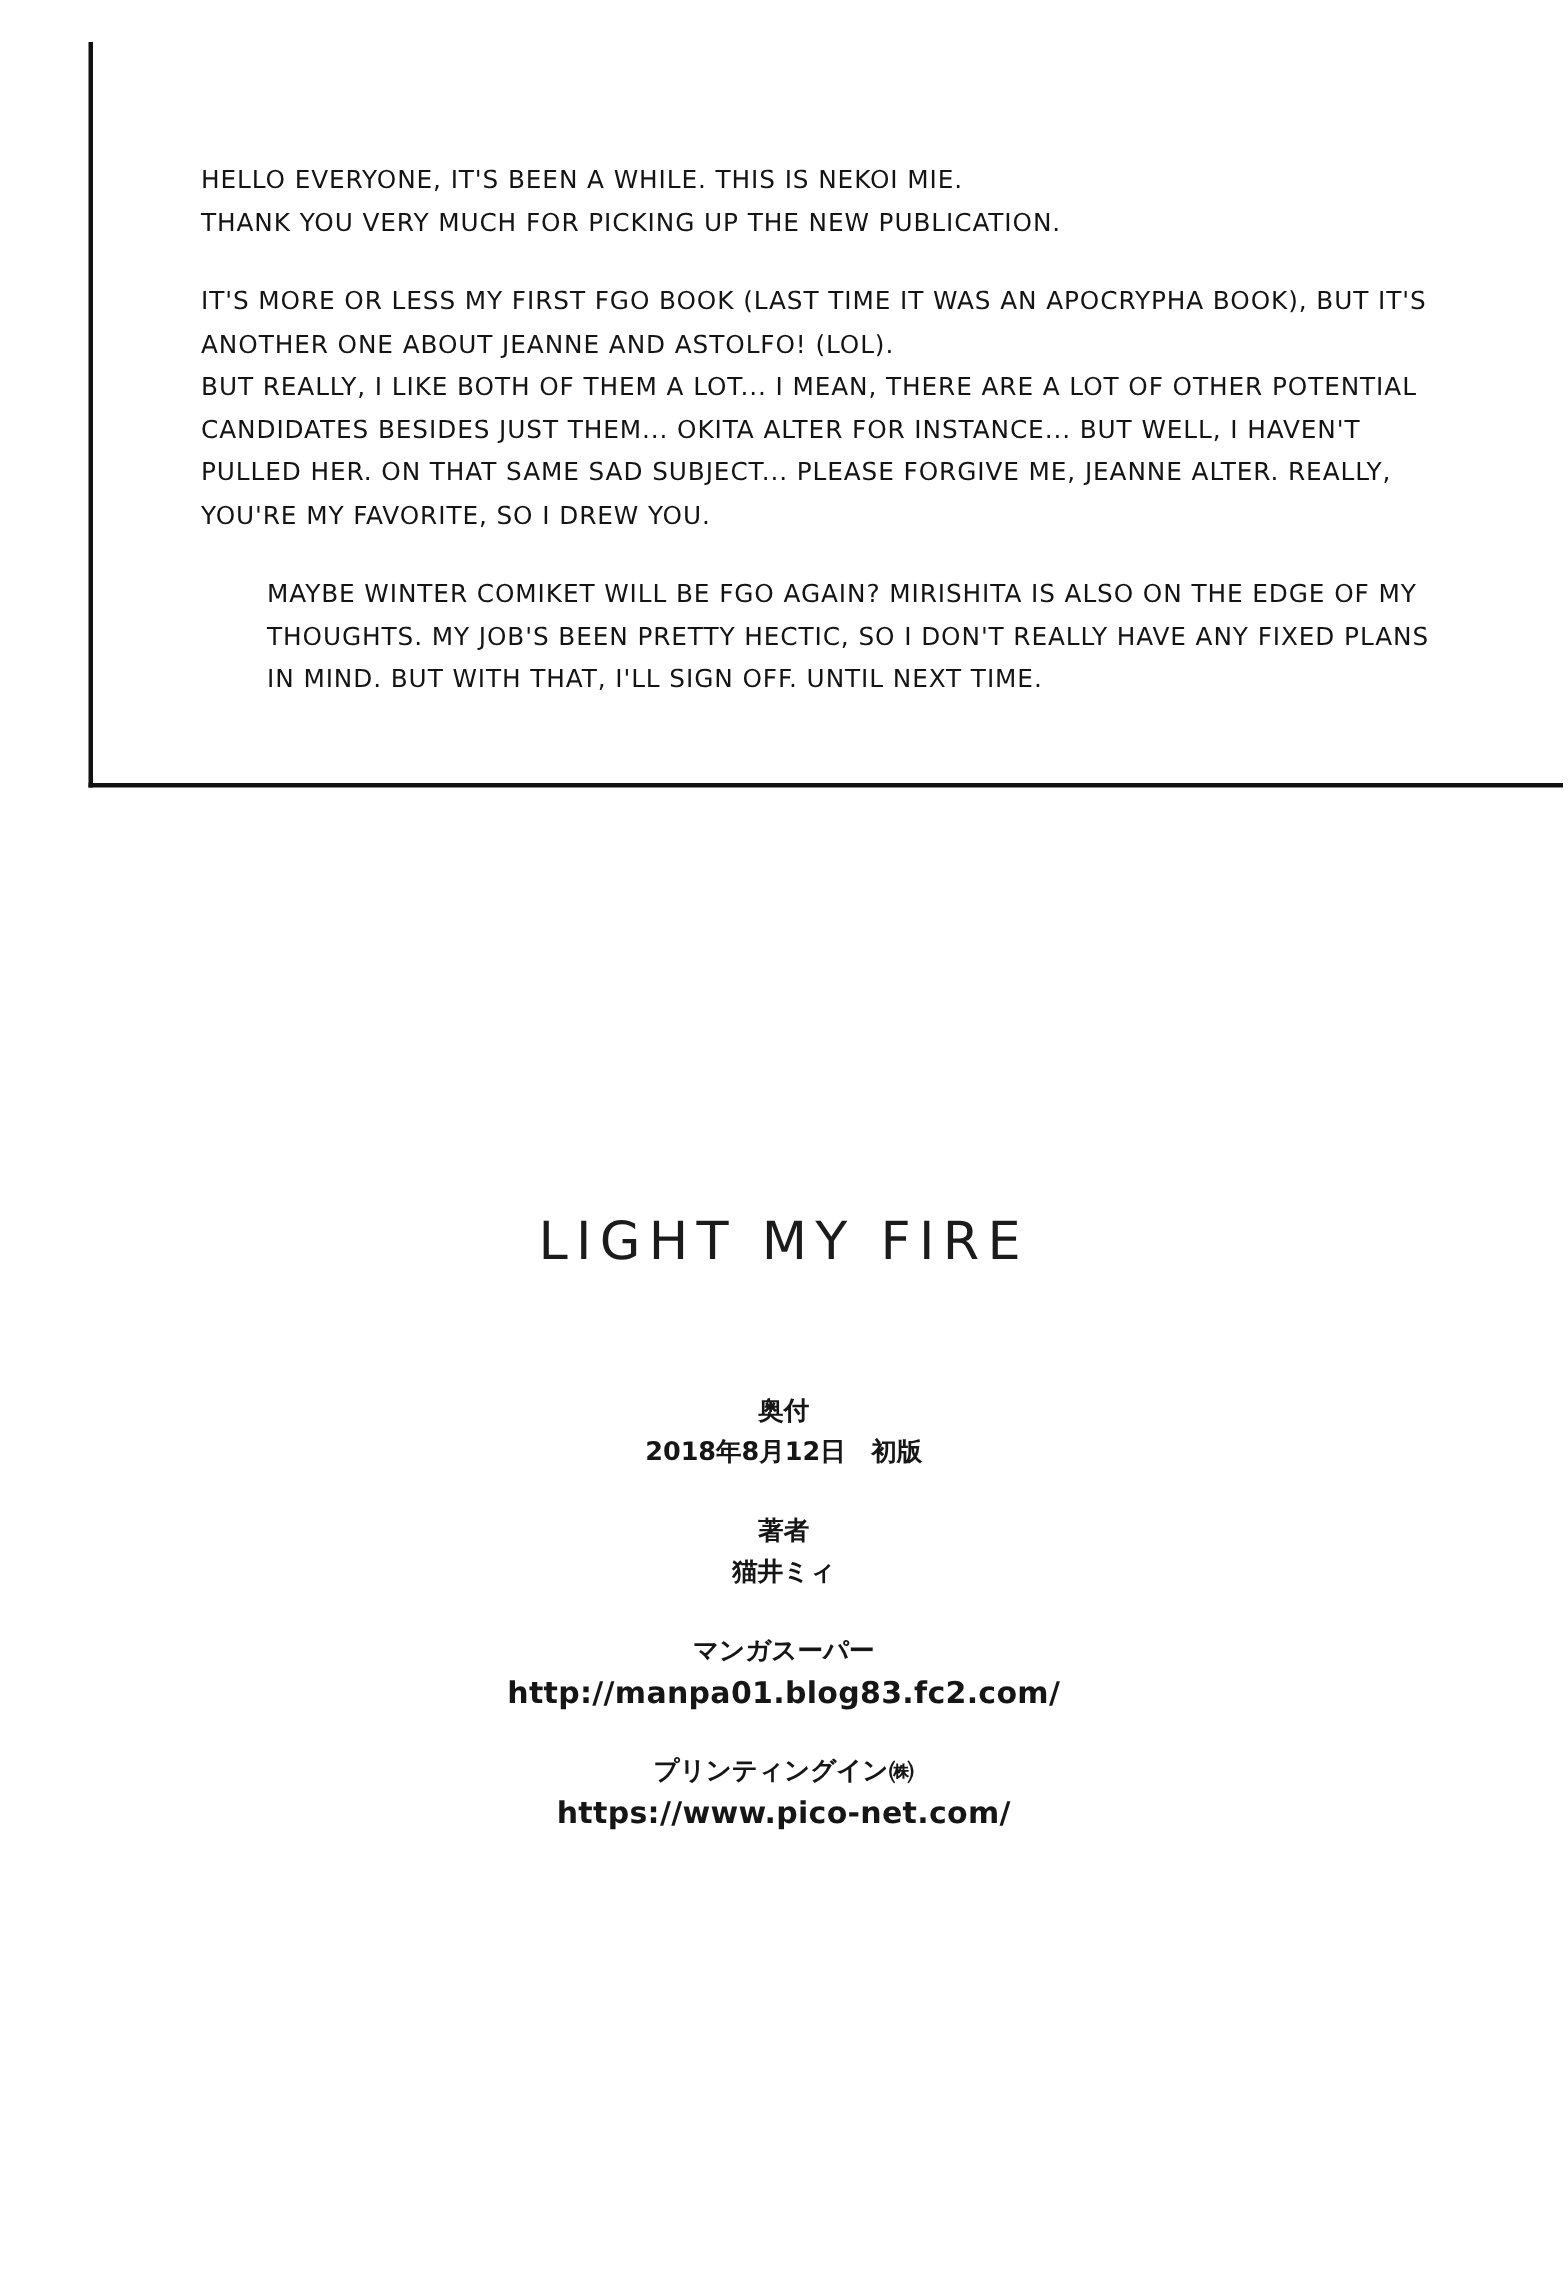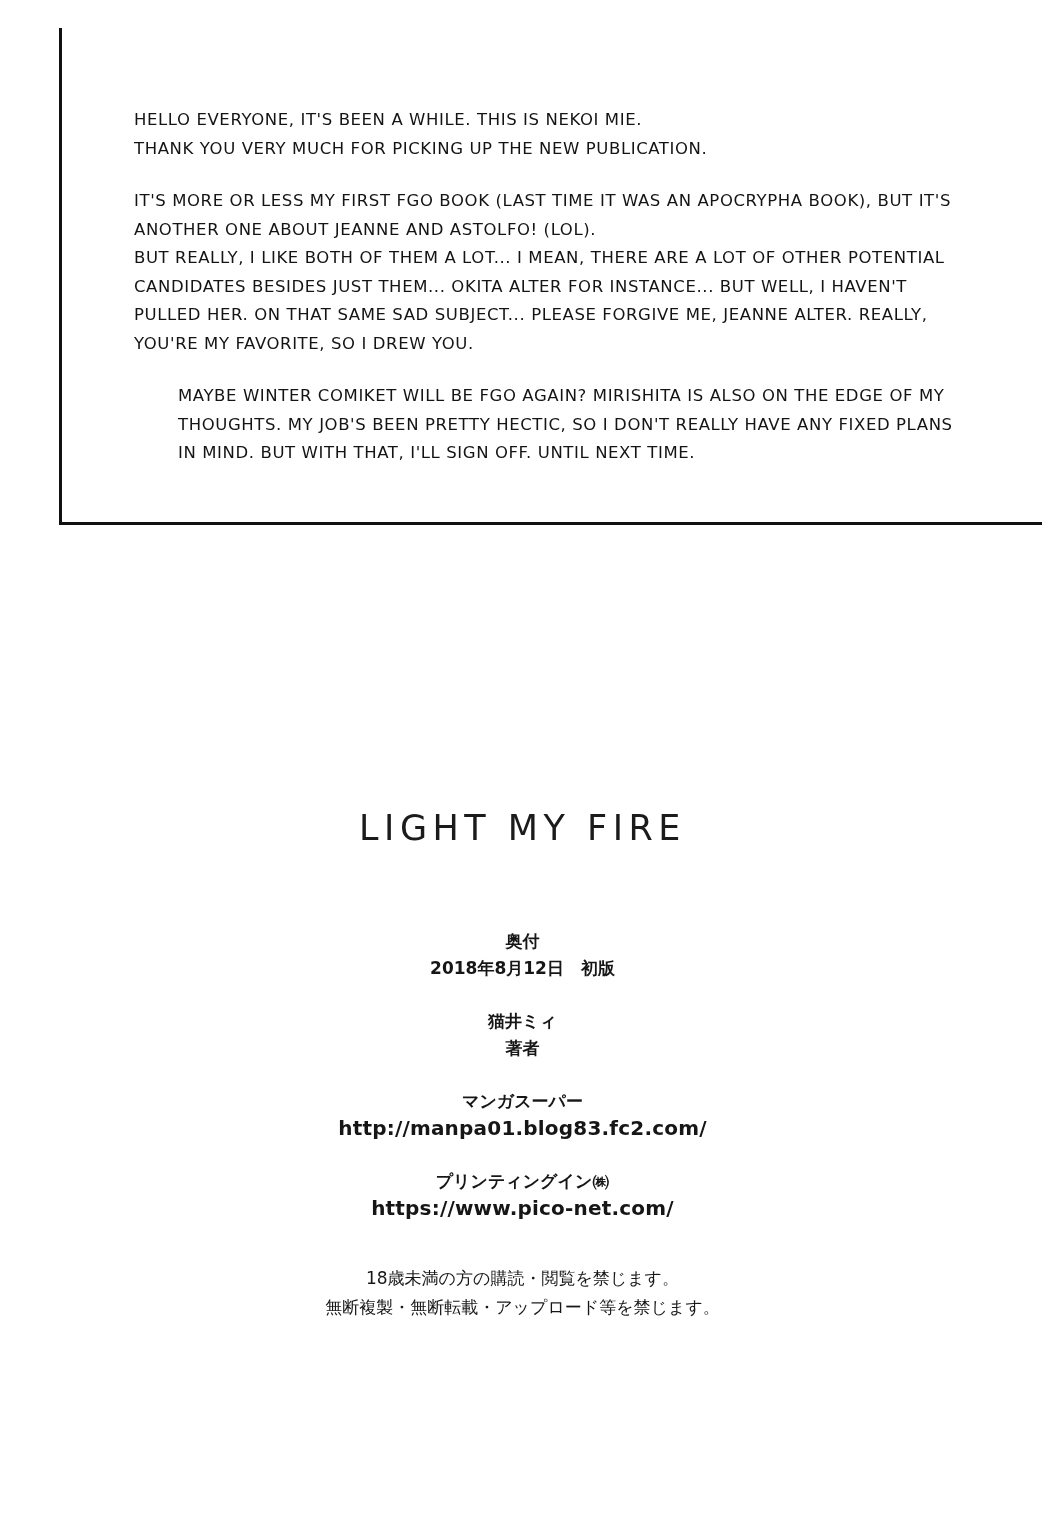--- a/index.html
+++ b/index.html
@@ -98,31 +98,27 @@
 
 <div class="colophon">
   <h1 class="book-title">LIGHT MY FIRE</h1>
 
   <div class="colophon-block">
     <span class="colophon-line">奥付</span>
     <span class="colophon-line">2018年8月12日　初版</span>
   </div>
 
   <div class="colophon-block">
+    <span class="colophon-line">著者</span>
     <span class="colophon-line">猫井ミィ</span>
-    <span class="colophon-line">著者</span>
   </div>
 
   <div class="colophon-block">
     <span class="colophon-line">マンガスーパー</span>
     <span class="colophon-line url">http://manpa01.blog83.fc2.com/</span>
   </div>
 
   <div class="colophon-block">
     <span class="colophon-line">プリンティングイン㈱</span>
     <span class="colophon-line url">https://www.pico-net.com/</span>
   </div>
 
-  <div class="notice-block">
-    <span class="colophon-line">18歳未満の方の購読・閲覧を禁じます。</span>
-    <span class="colophon-line">無断複製・無断転載・アップロード等を禁じます。</span>
-  </div>
 </div>
 
 </body></html>

